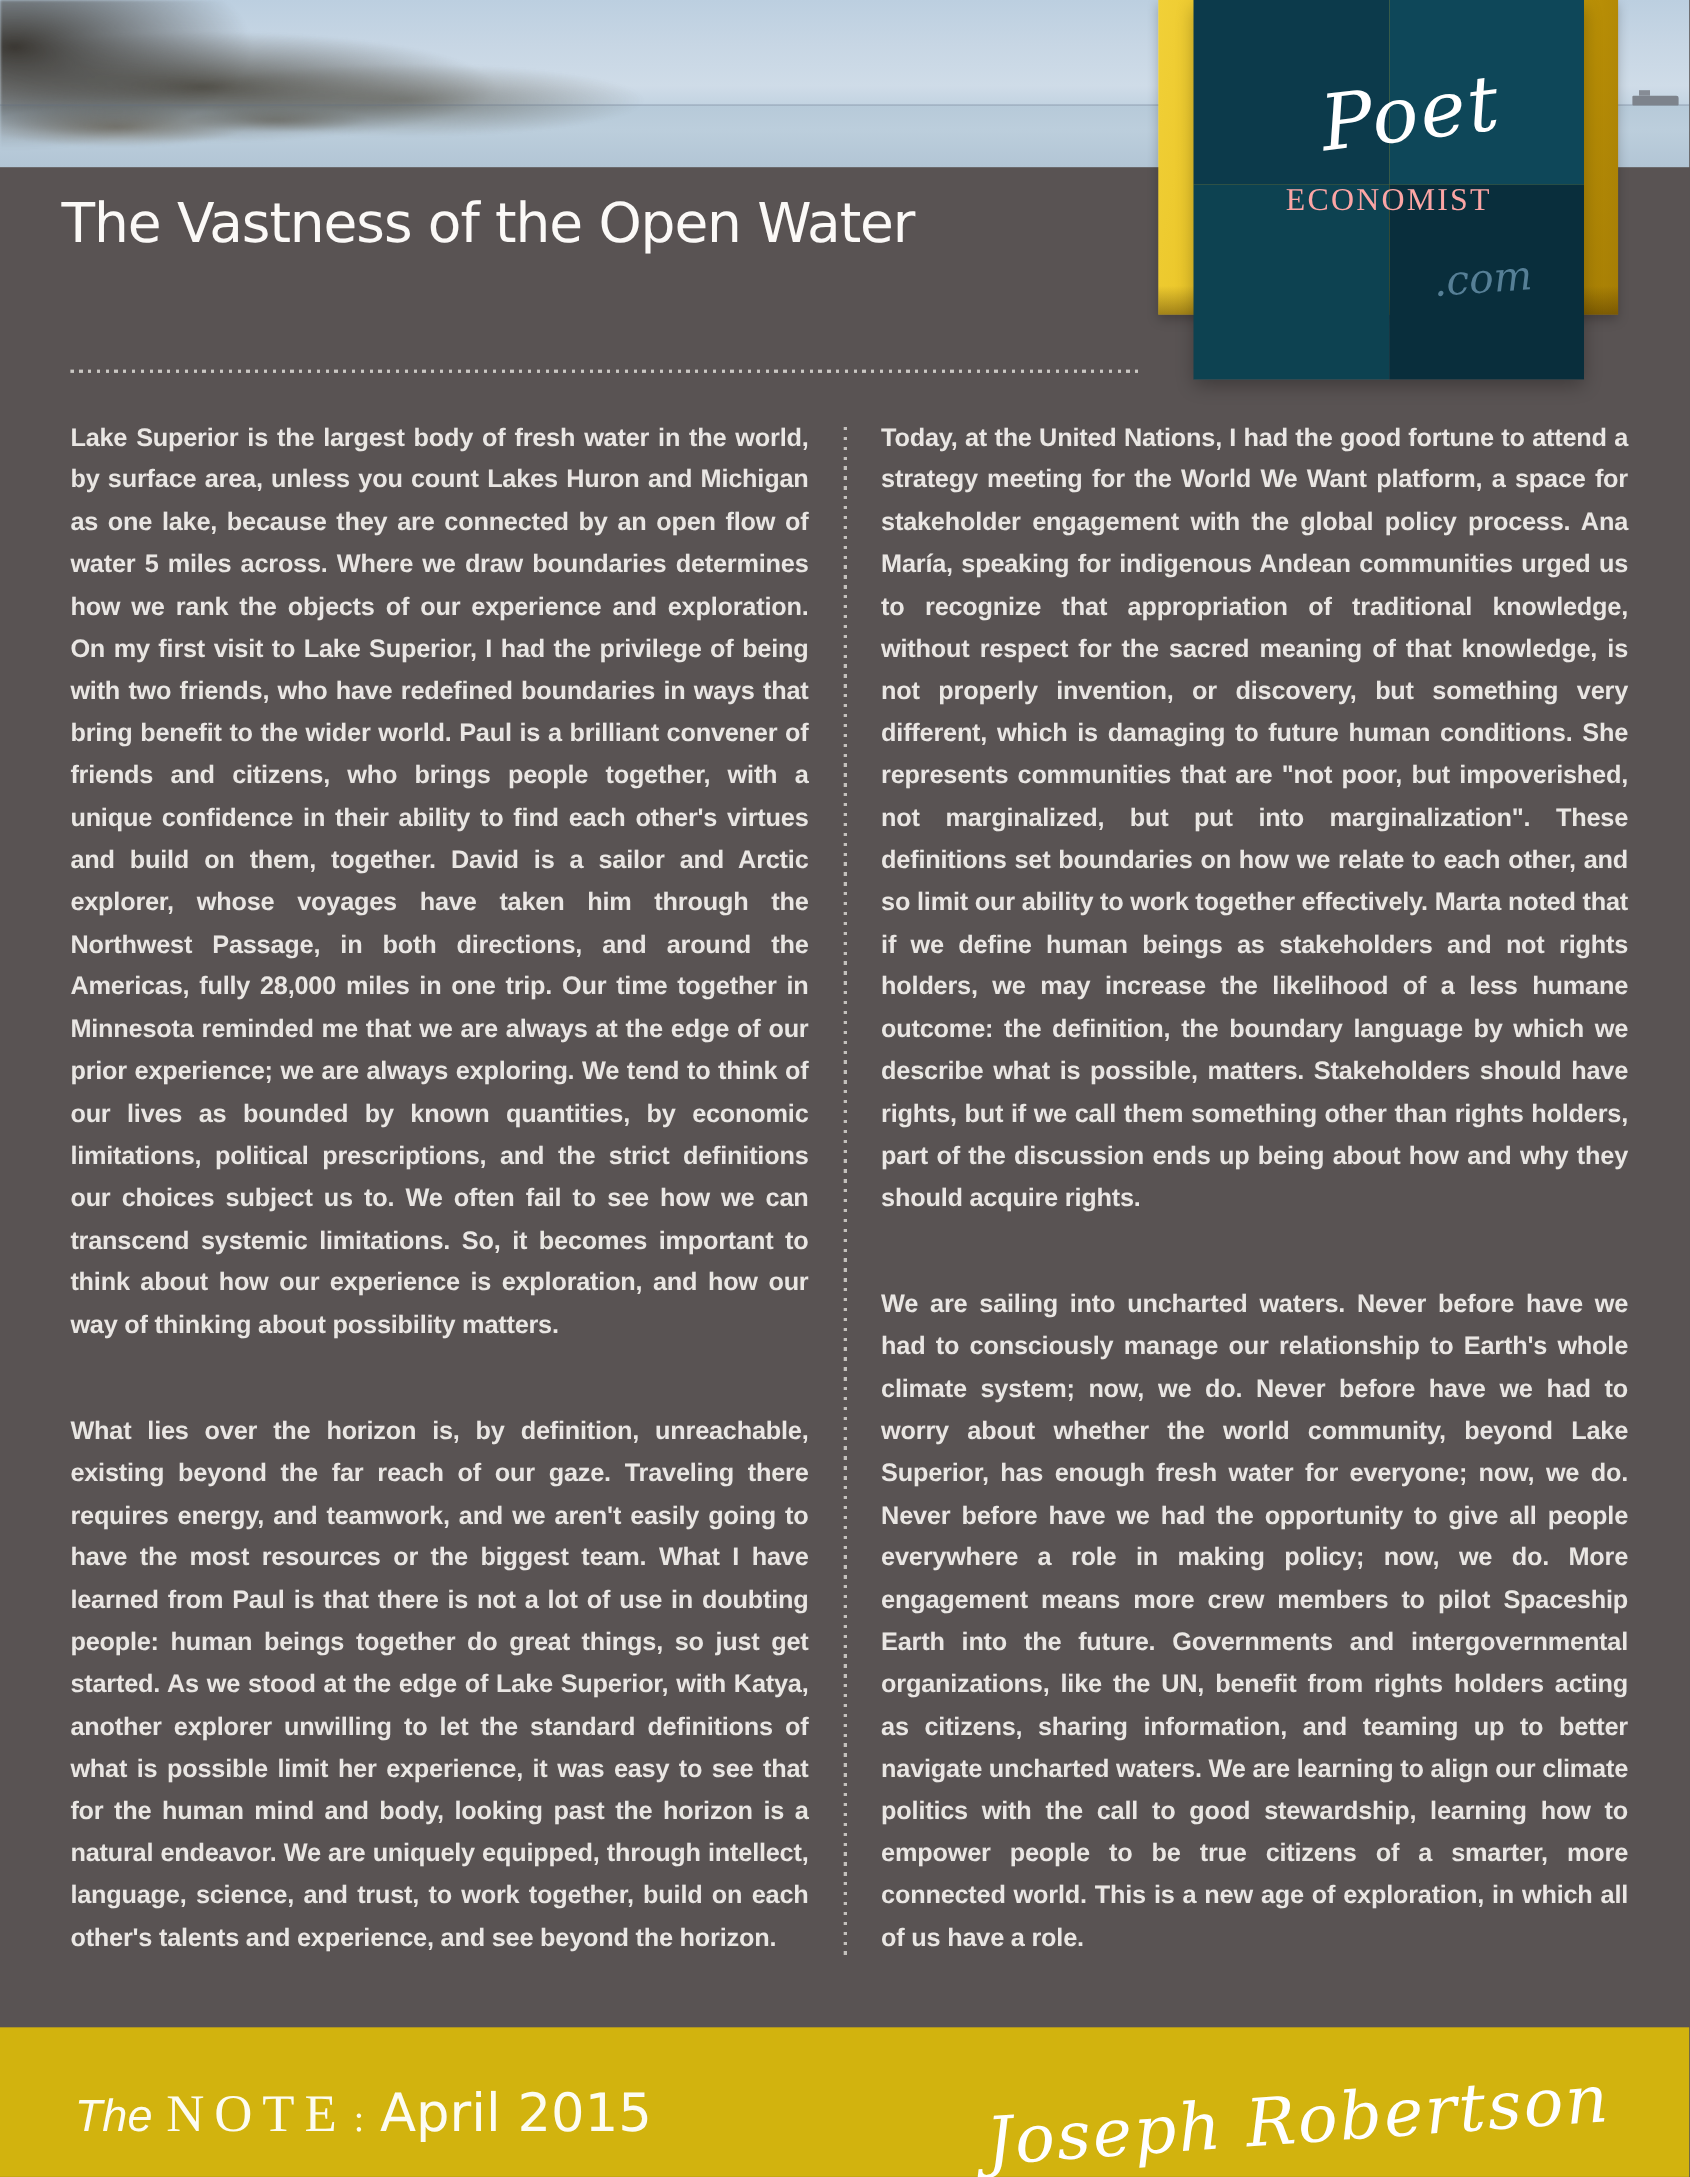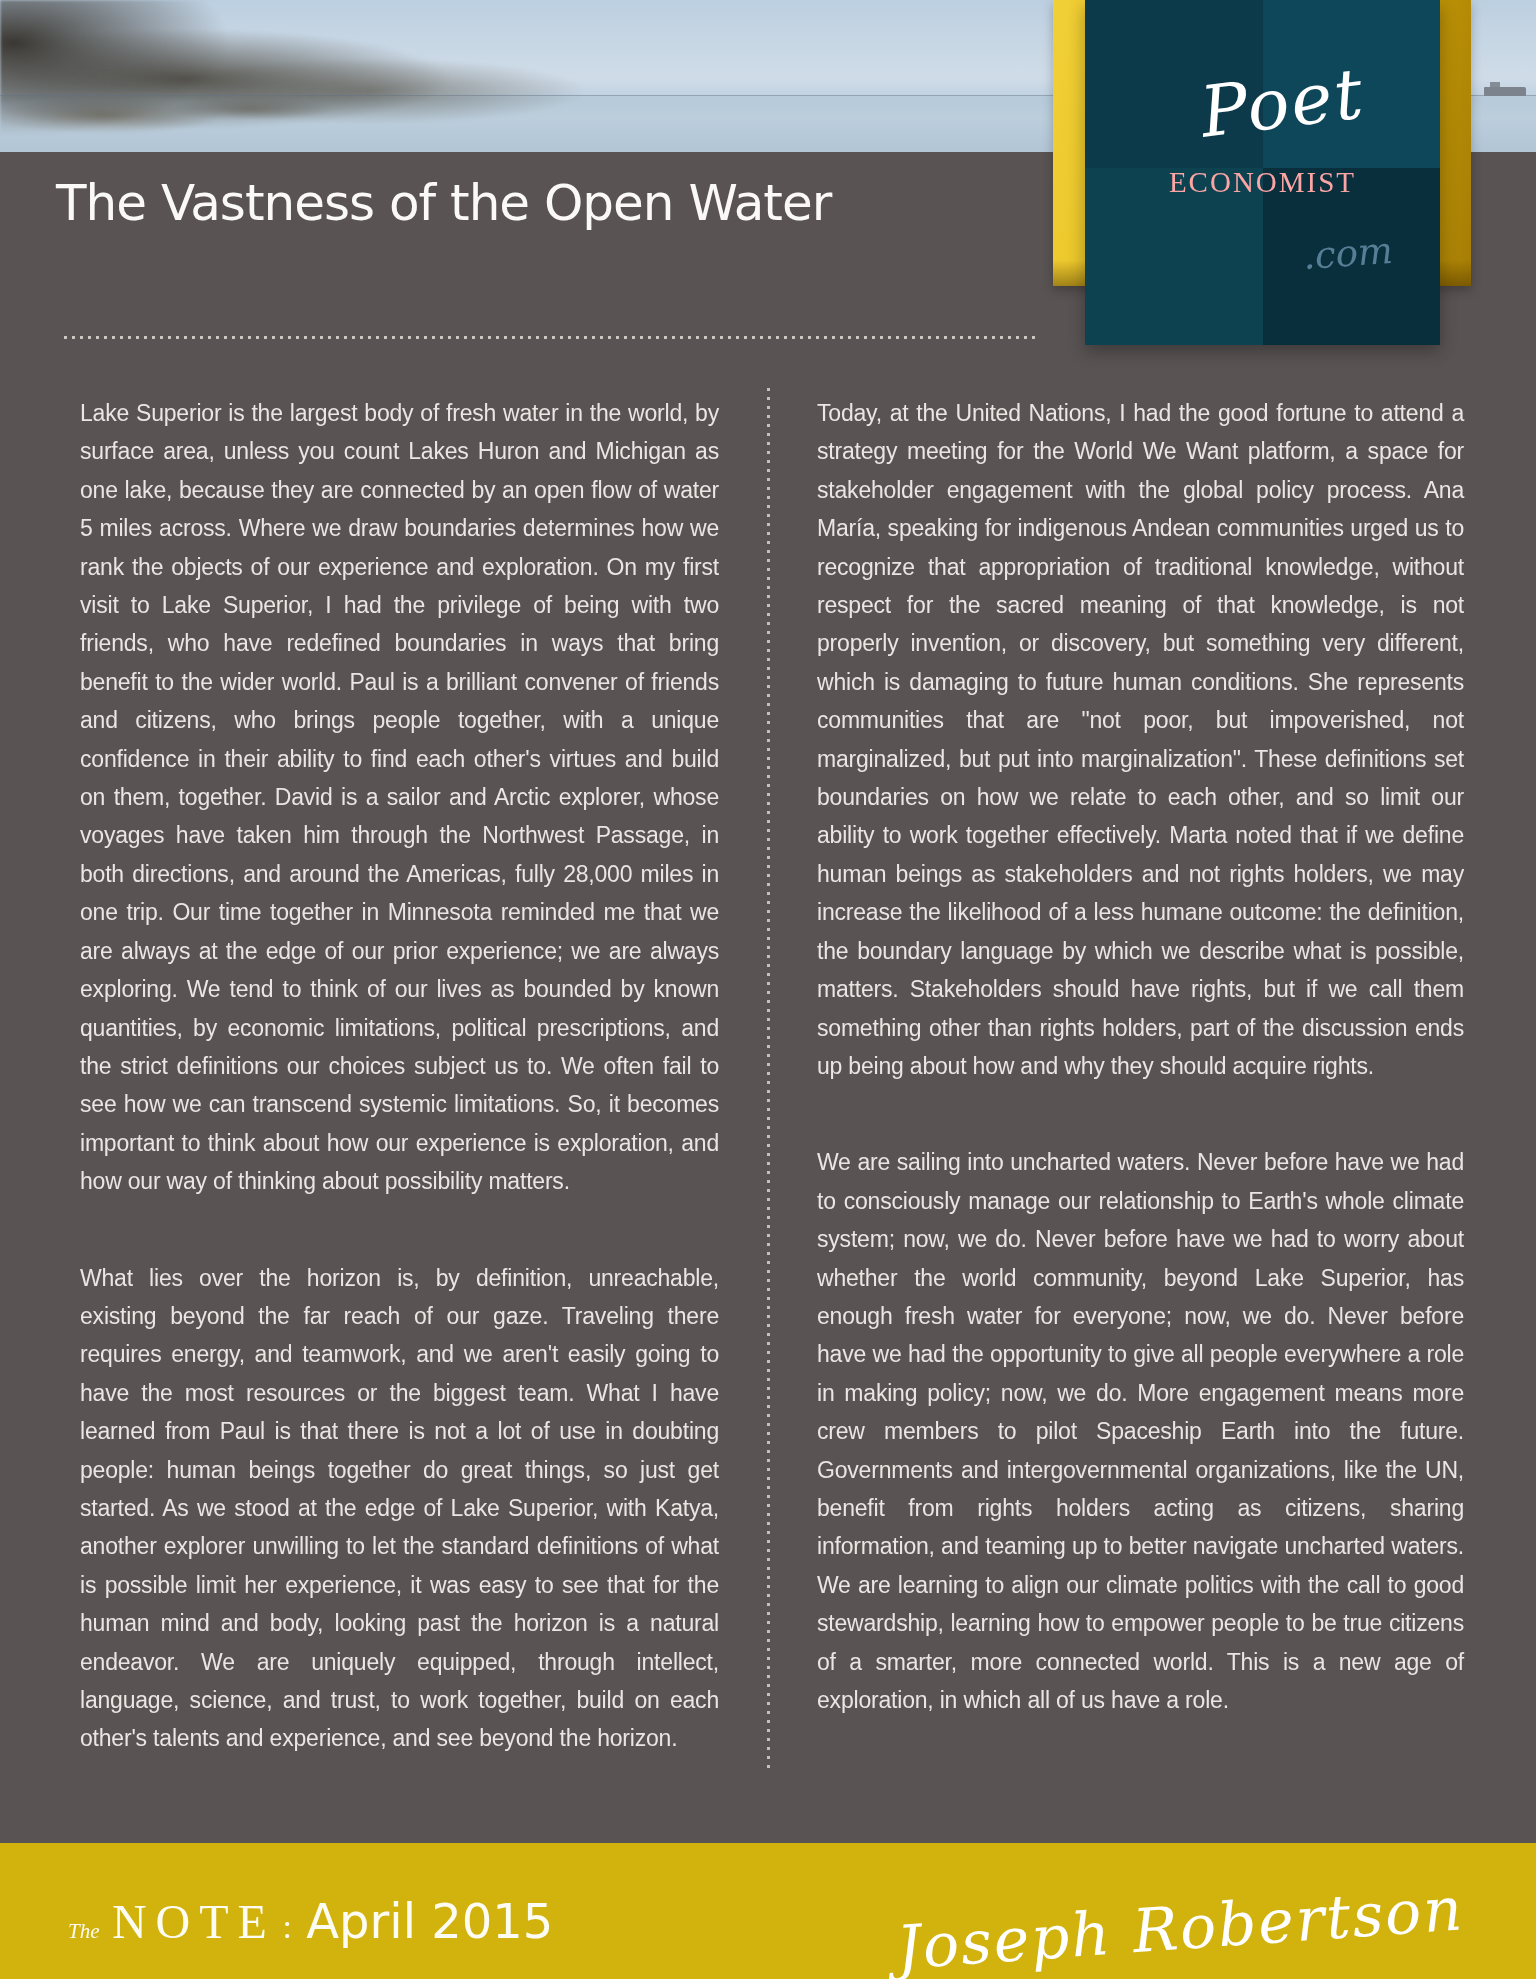--- a/index.html
+++ b/index.html
@@ -45,29 +45,29 @@
   .title{position:absolute;left:56px;top:174px;margin:0;font-family:"DejaVu Sans",sans-serif;
     font-weight:normal;font-size:50px;letter-spacing:-1px;color:#fbf9f7;}
   .hrule{position:absolute;left:64px;top:336px;width:976px;height:3px;
     background:repeating-linear-gradient(to right,#cac7c3 0 3px,rgba(0,0,0,0) 3px 8px);}
 
   
   .article{position:absolute;left:64px;top:378px;width:1416px;display:flex;}
   .col{text-align:justify;color:#e9e6e3;font-size:23px;line-height:38.4px;letter-spacing:-.2px;}
   .col.left{width:671px;}
   .col.right{width:679px;}
-  .col p{margin:16px;}
+  .col p{margin:0;font-weight:bold;}
   .col p + p{margin-top:58px;}
   .vrule{width:3px;margin:10px 31px 0 32px;align-self:stretch;
     background:repeating-linear-gradient(to bottom,#c4c1bd 0 3px,rgba(0,0,0,0) 3px 9px);}
 
   
   .footer{position:absolute;left:0;bottom:0;width:1536px;height:136px;background:#d2b30e;}
   .note-line{position:absolute;left:68px;top:50px;color:#fdfcf2;white-space:nowrap;}
-  .the{font-family:Liberation Serif, serif;font-style:italic;font-size:21px;}
+  .the{font-family:Liberation Sans, sans-serif;font-style:italic;font-size:41px;}
   .note{font-family:"Liberation Serif",serif;font-size:48px;letter-spacing:9px;margin-left:8px;}
   .colon{font-family:"Liberation Serif",serif;font-size:34px;margin:0 10px 0 2px;}
   .issue{font-family:"DejaVu Sans",sans-serif;font-size:48px;letter-spacing:0px;}
   .signature{position:absolute;right:72px;bottom:16px;color:#ffffff;
     font-family:"DejaVu Serif",serif;font-style:italic;font-size:60px;transform:rotate(-4deg);
     letter-spacing:2px;white-space:nowrap;}
 </style>
 </head>
 <body>
 

